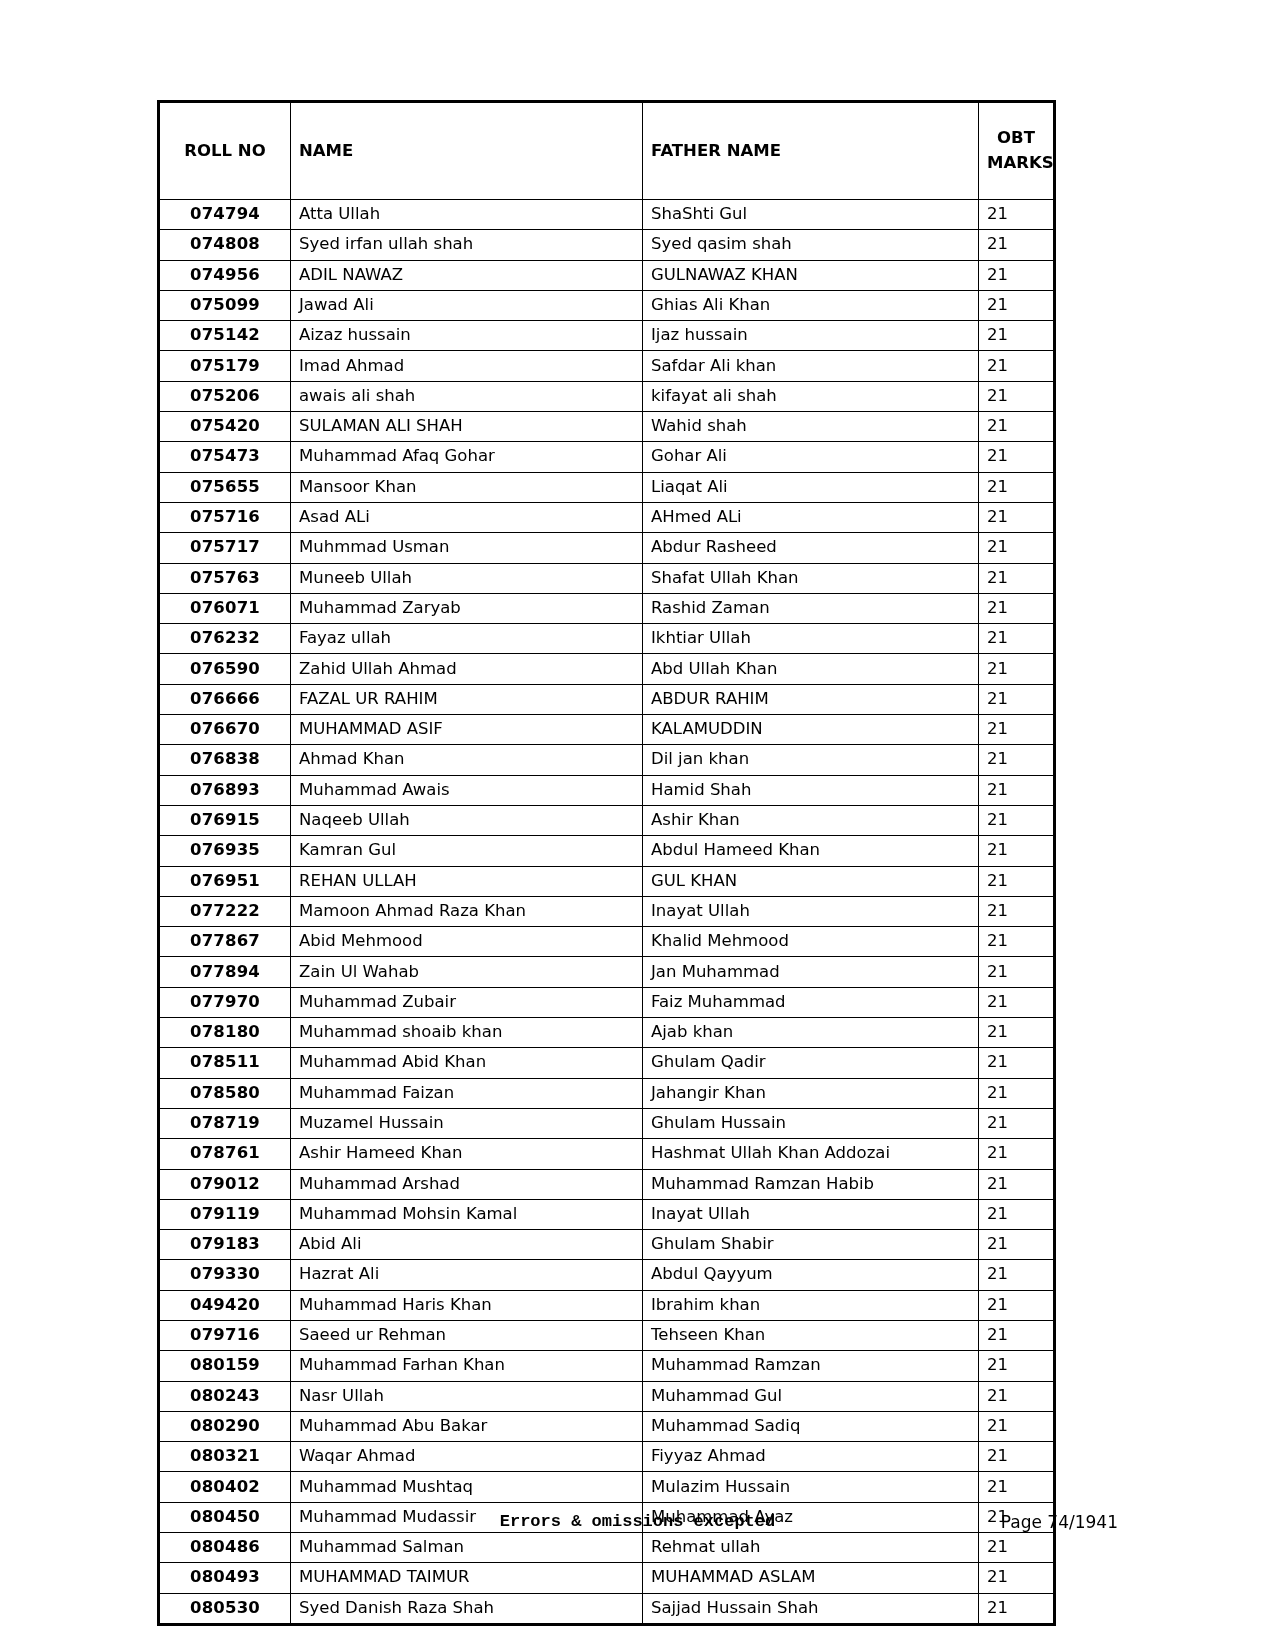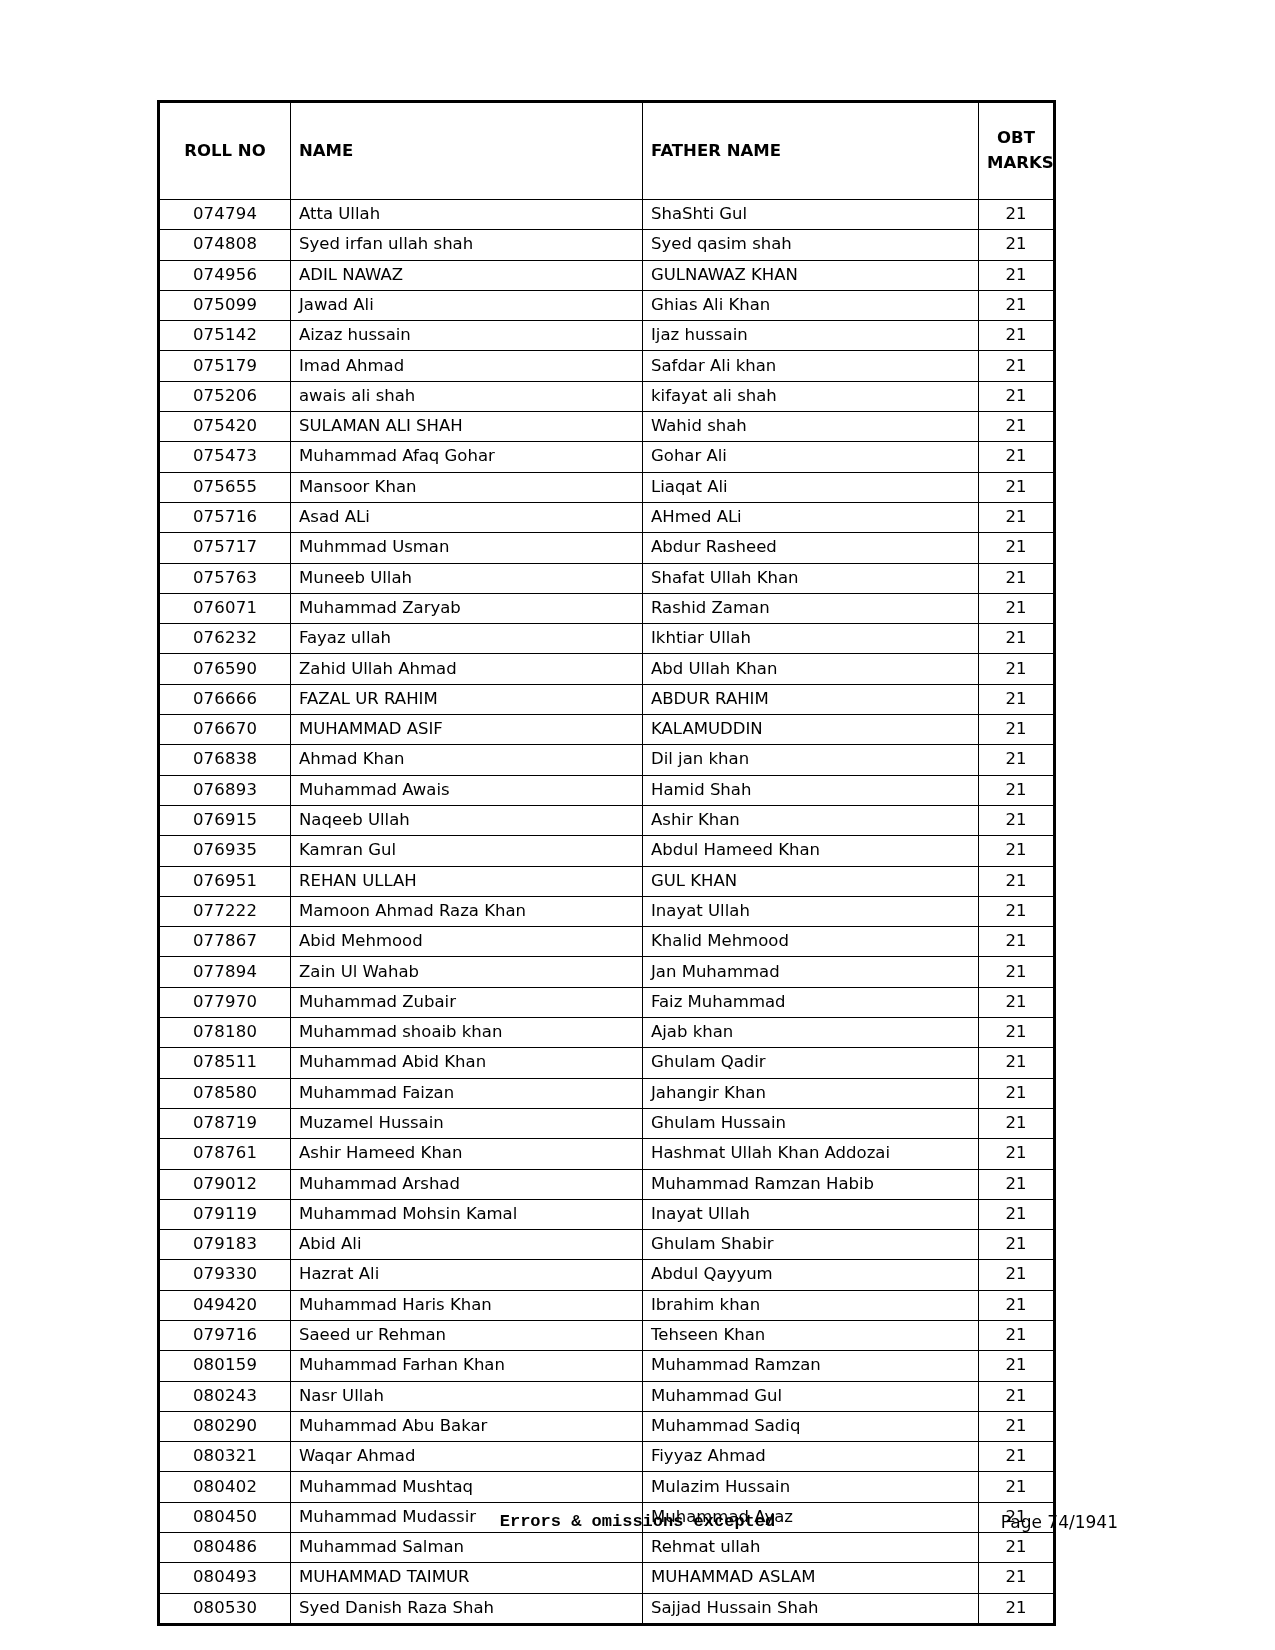--- a/index.html
+++ b/index.html
@@ -58,28 +58,28 @@
   table.results thead th.th-marks {
     text-align: center;
     line-height: 1.5;
   }
   table.results tbody td {
     height: 26.3px;
     padding: 1px 8px 2px 8px;
   }
   td.roll {
     text-align: center;
-    font-weight: normal;
+    font-weight: bold;
     letter-spacing: 0.2px;
   }
   td.name, td.fname {
     text-align: left;
   }
   td.marks {
-    text-align: center;
+    text-align: left;
   }
   .footer {
     position: absolute;
     left: 0;
     top: 1512px;
     width: 1275px;
     height: 30px;
   }
   .footer .center-note {
     position: absolute;

